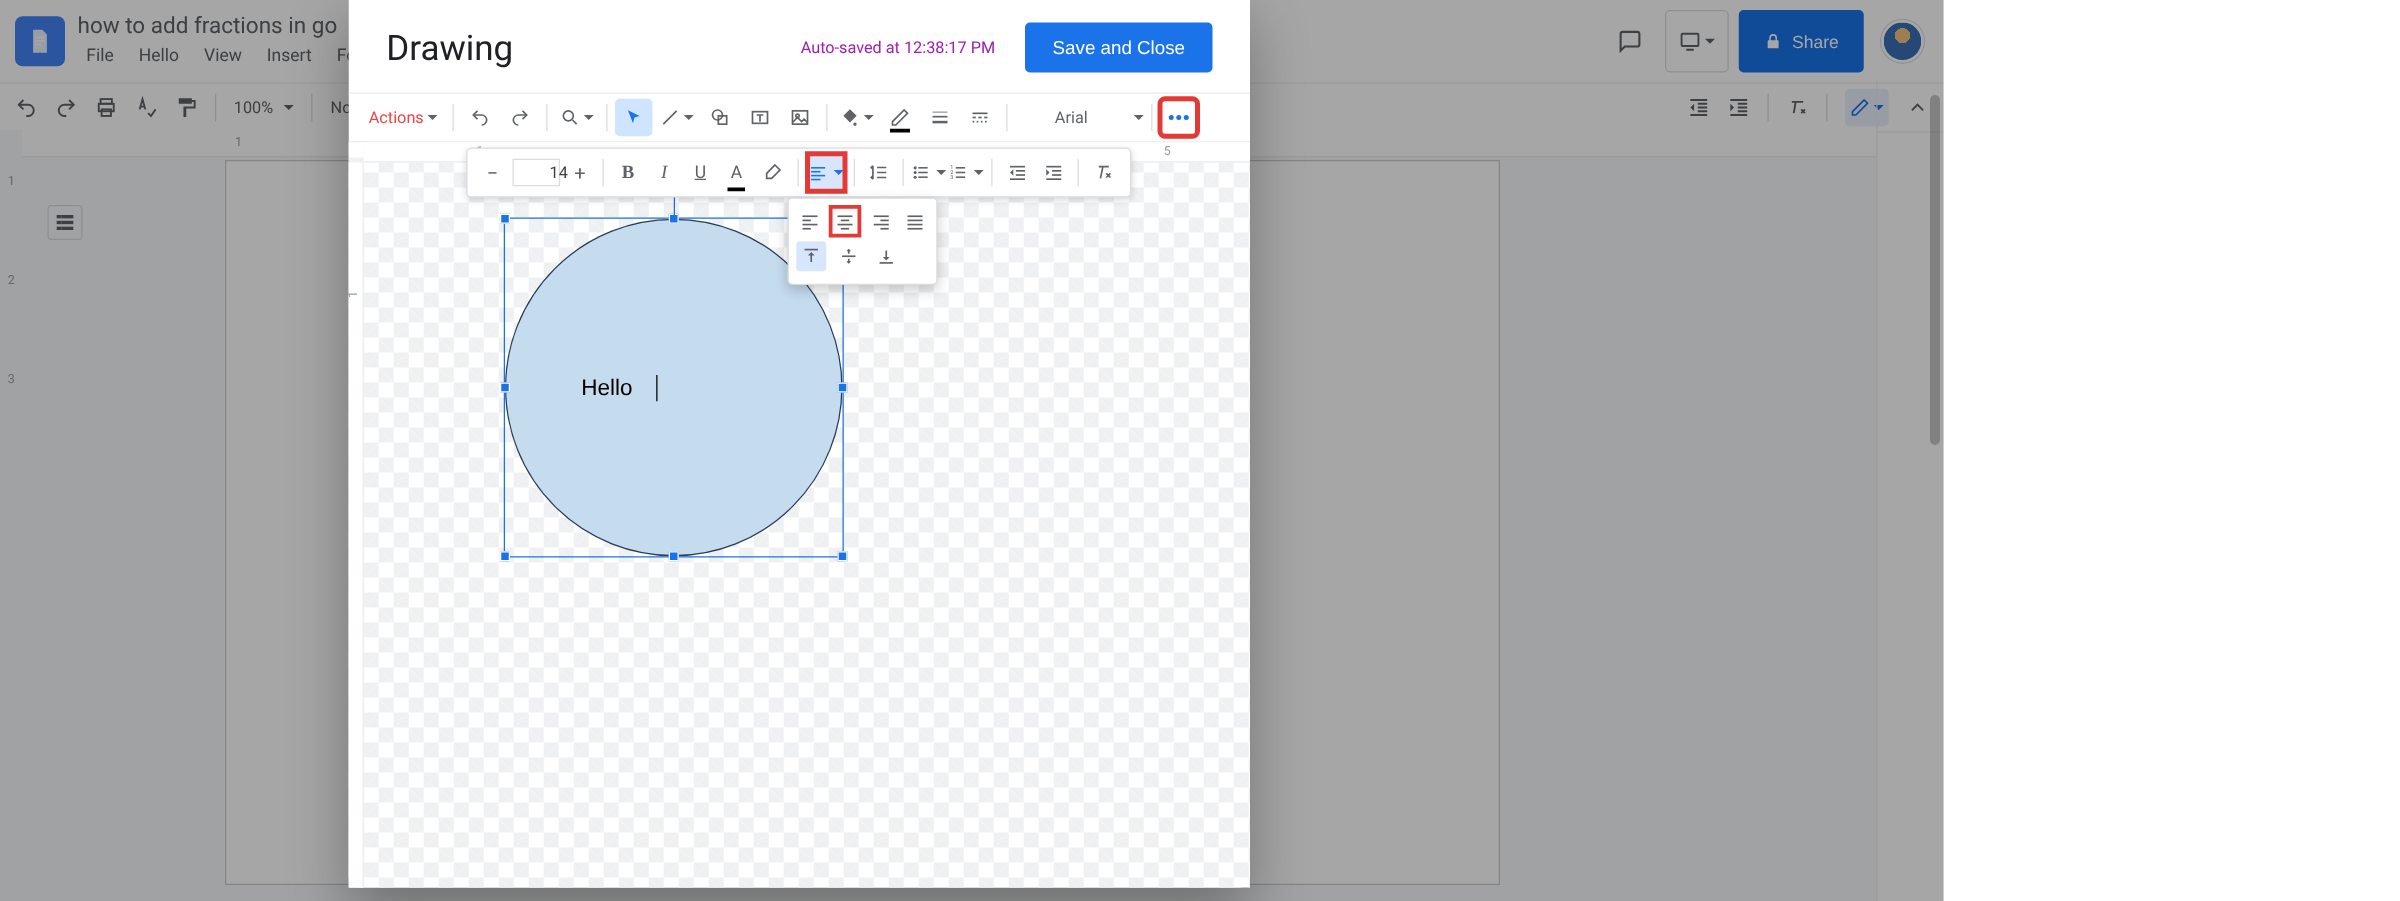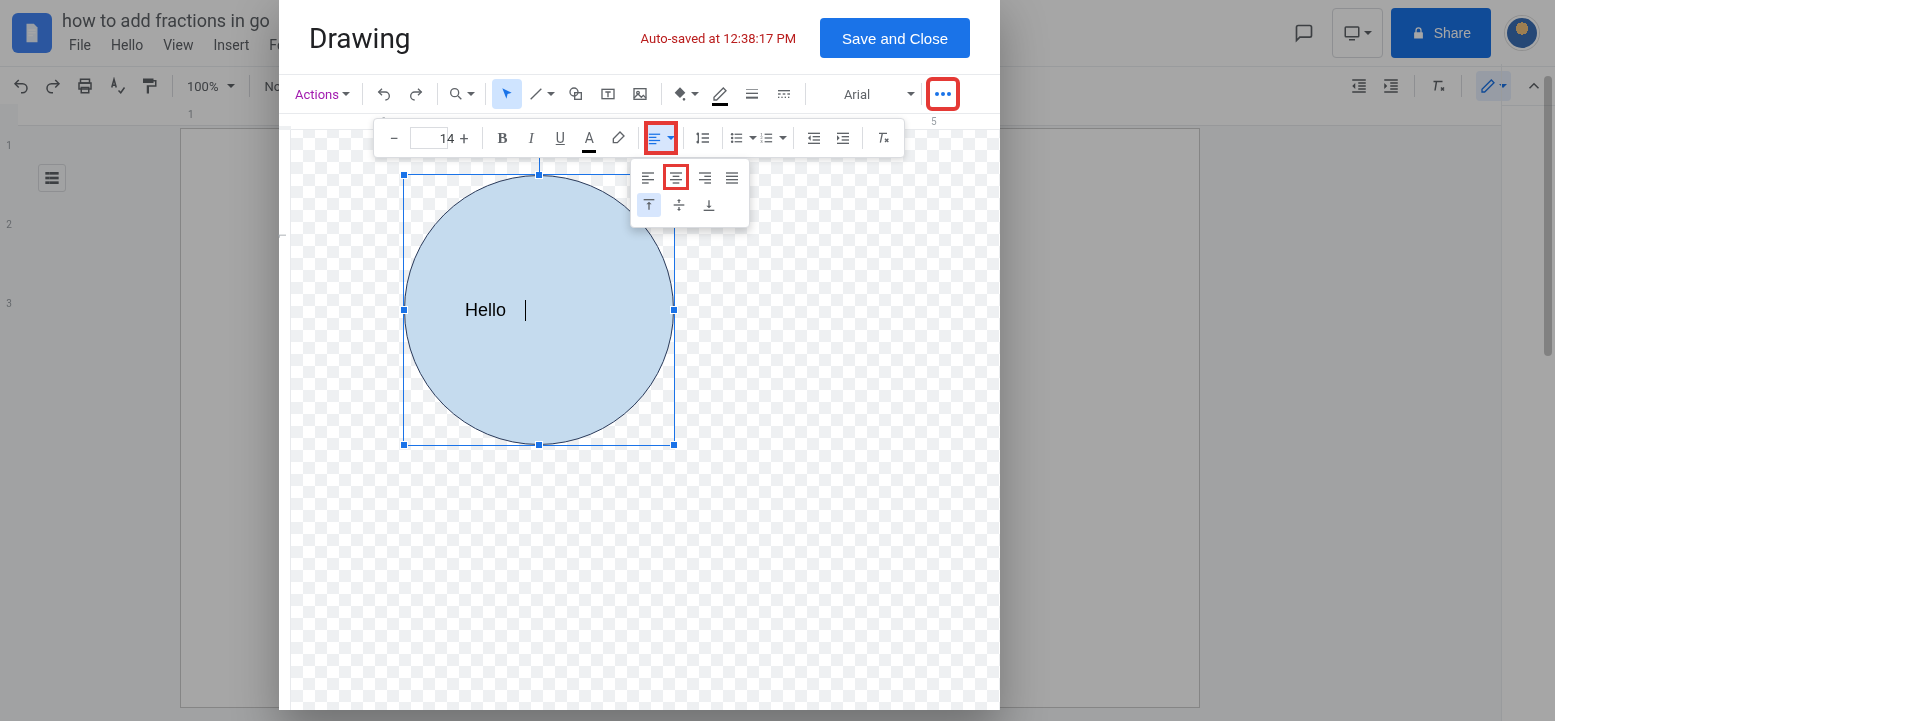--- a/index.html
+++ b/index.html
@@ -26,26 +26,26 @@
   .canvas-area { position:absolute; top:104px; left:0; right:54px; bottom:0; background:#f8f9fa;}
   .vruler { position:absolute; left:0; top:24px; bottom:0; width:18px; display:flex; flex-direction:column; align-items:center; font-size:10px; color:#9aa0a6; padding-top:12px; gap:68px;}
   .page { position:absolute; left:180px; top:24px; width:1020px; height:580px; background:#fff; border:1px solid #ccc;}
   .outline-btn { position:absolute; left:38px; top:60px; width:28px; height:28px; border:1px solid #dadce0; border-radius:3px; display:flex; align-items:center; justify-content:center; }
   .side-panel { position:absolute; right:0; top:64px; width:54px; bottom:0; border-left:1px solid #eceff1; display:flex; flex-direction:row; align-items:center; gap:30px; padding-top:22px; color:#7f1d1d;}
   .side-icon { width:20px; height:20px;}
   
   .dialog { position:absolute; left:279px; top:-10px; width:721px; height:720px; background:#fff; border-radius:8px; box-shadow:0 24px 48px rgba(0,0,0,0.3); display:flex; flex-direction:column; overflow:visible;}
   .dlg-header { display:flex; align-items:center; padding:28px 30px 16px 30px;}
   .dlg-title { font-size:28px; color:#202124; font-family:"Google Sans", Roboto, Arial;}
-  .autosave { font-size:13px; color:#b91c1c; margin-left:auto; margin-right:24px;}
+  .autosave { font-size:13px; color:#a21caf; margin-left:auto; margin-right:24px;}
   .save-btn { background:#1a73e8; color:#fff; border:none; font-weight:500; border-radius:4px; height:40px; padding:0 22px; font-size:15px; cursor:pointer;}
   .dlg-toolbar { height:40px; border-top:1px solid #e8eaed; border-bottom:1px solid #e8eaed; display:flex; align-items:center; padding:0 10px; gap:2px; color:#5f6368;}
   .tbtn { min-width:30px; height:30px; display:flex; align-items:center; justify-content:center; border-radius:4px; position:relative; padding:0 4px;}
   .tbtn.sel { background:#cfe4ff;}
-  .tbtn.txt { font-size:13px; color:#a21caf; padding:0 6px;}
+  .tbtn.txt { font-size:13px; color:#ef4444; padding:0 6px;}
   .tsep { width:1px; height:22px; background:#dadce0; margin:0 4px;}
   .font-box { font-size:13px; padding:0 8px; min-width:90px; text-align:left;}
   .more-highlight { outline:4px solid #e53935; outline-offset:-2px;}
   .caret { width:0; height:0; border-left:4px solid transparent; border-right:4px solid transparent; border-top:4px solid #5f6368; margin-left:3px;}
   .dlg-canvas { flex:1; position:relative; background-image:
     linear-gradient(45deg,#eef0f2 25%,transparent 25%),
     linear-gradient(-45deg,#eef0f2 25%,transparent 25%),
     linear-gradient(45deg,transparent 75%,#eef0f2 75%),
     linear-gradient(-45deg,transparent 75%,#eef0f2 75%);
     background-size:24px 24px;

